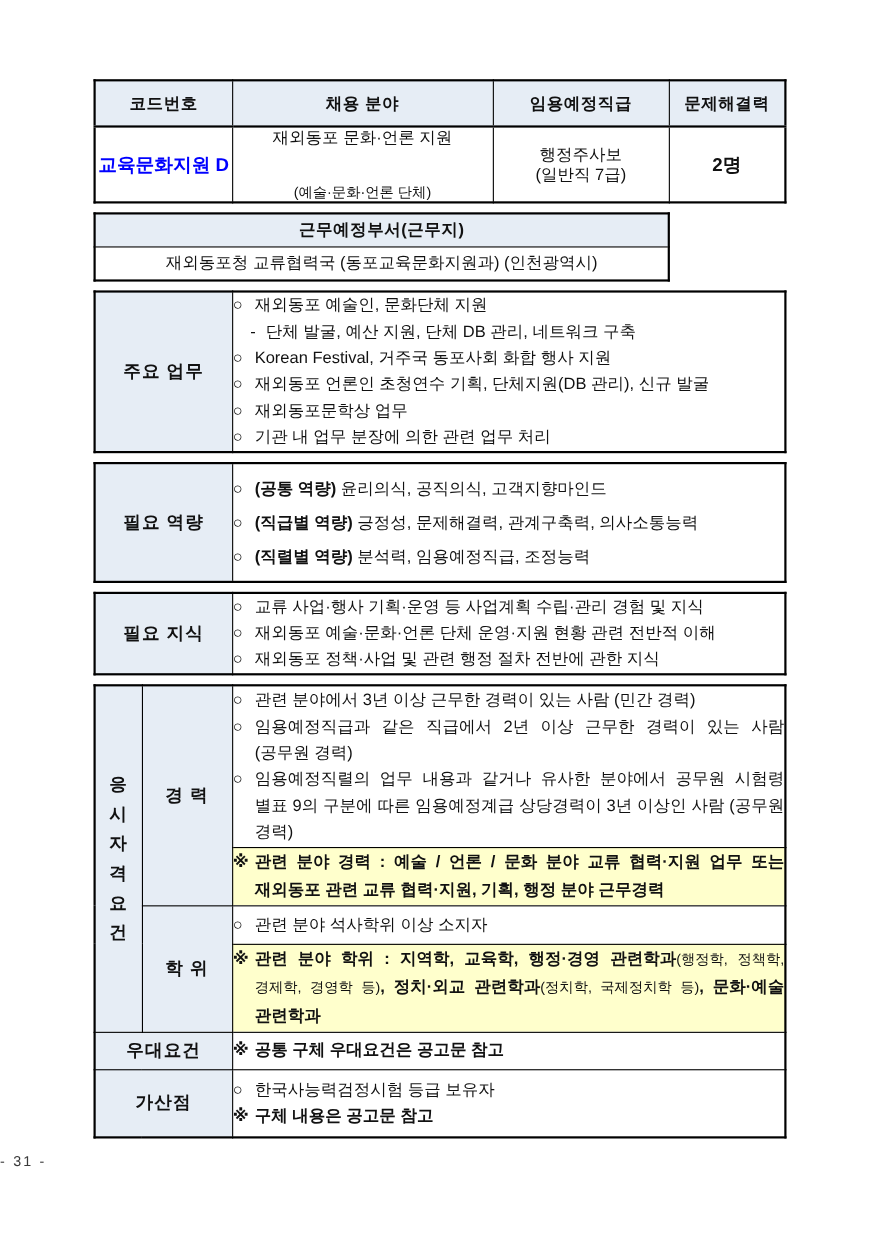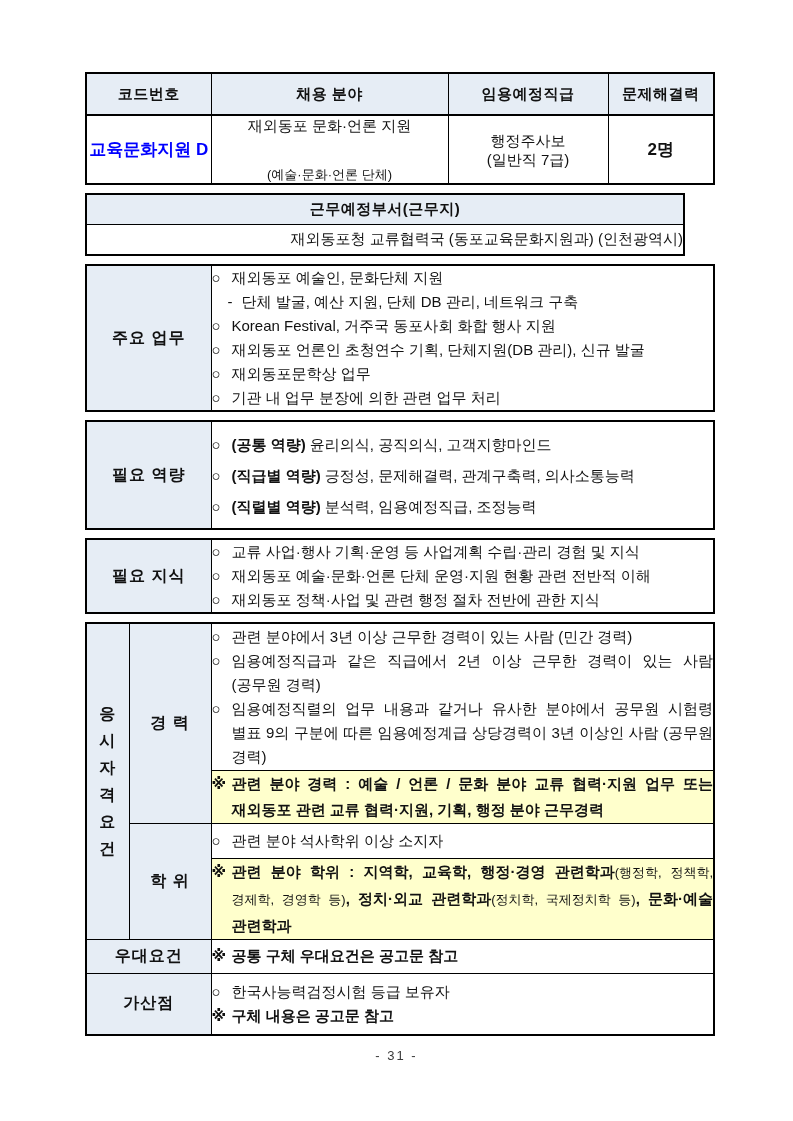--- a/index.html
+++ b/index.html
@@ -10,36 +10,36 @@
   }
   *{box-sizing:border-box;}
   html,body{margin:0;padding:0;}
   body{
     width:793px;height:1121px;position:relative;background:#ffffff;
     font-family:"Liberation Sans","DejaVu Sans",sans-serif;
     color:#111;font-size:15px;
   }
   .doc{position:absolute;left:85px;top:72px;width:628px;}
   table.tbl{
-    border-collapse:collapse;table-layout:fixed;width:600px;
+    border-collapse:collapse;table-layout:fixed;width:524px;
     border:2px solid var(--bd);margin-bottom:8px;
   }
   table.tbl td{border:1px solid var(--bd);padding:0;vertical-align:middle;}
   .hdr{
     background:var(--hbg);font-weight:bold;text-align:center;
     font-size:15px;letter-spacing:0.5px;
   }
   .t-summary .hrow td{height:42px;border-bottom:2px solid var(--bd);}
   .t-summary .drow td{height:50px;text-align:center;}
   .code-cell{color:var(--code);font-weight:bold;font-size:17px;}
   .cell-line{line-height:19px;}
   .cell-sub{line-height:17px;font-size:13px;margin-top:31px;}
   .count-cell{font-weight:bold;font-size:17px;}
   .t-workplace .hrow td{height:30px;}
-  .t-workplace .drow td{height:31px;text-align:right;}
+  .t-workplace .drow td{height:31px;text-align:center;}
   .label-cell{
     background:var(--hbg);font-weight:bold;text-align:center;
     font-size:16px;letter-spacing:1px;
   }
   .content-cell{padding:6px 8px 6px 8px;background:#fff;}
   .yellow{background:var(--ybg);}
   .list .line{display:flex;line-height:24px;text-align:justify;}
   .list .line .bullet{flex:0 0 20px;}
   .list .line .txt{flex:1;word-break:keep-all;}
   .list .line.indent{padding-left:16px;}
@@ -48,21 +48,21 @@
   .notepad .line{line-height:26px;}
   .small{font-size:13px;font-weight:normal;}
   .vlabel{
     width:17px;margin:16px auto;word-break:break-all;
     font-weight:bold;font-size:16px;line-height:27px;text-align:center;
   }
   .t-qual col.c1{width:43px;}
   .t-qual col.c2{width:82px;}
   .t-qual col.c3{width:503px;}
   .footer{
-    position:absolute;left:0;right:0;top:1048px;text-align:center;
+    position:absolute;left:0;right:0;top:1048px;text-align:left;
     font-size:13px;color:#3a3a3a;letter-spacing:2px;
   }
 </style>
 </head>
 <body>
 
 <div class="doc">
 
   <table class="tbl t-summary">
     <colgroup>

